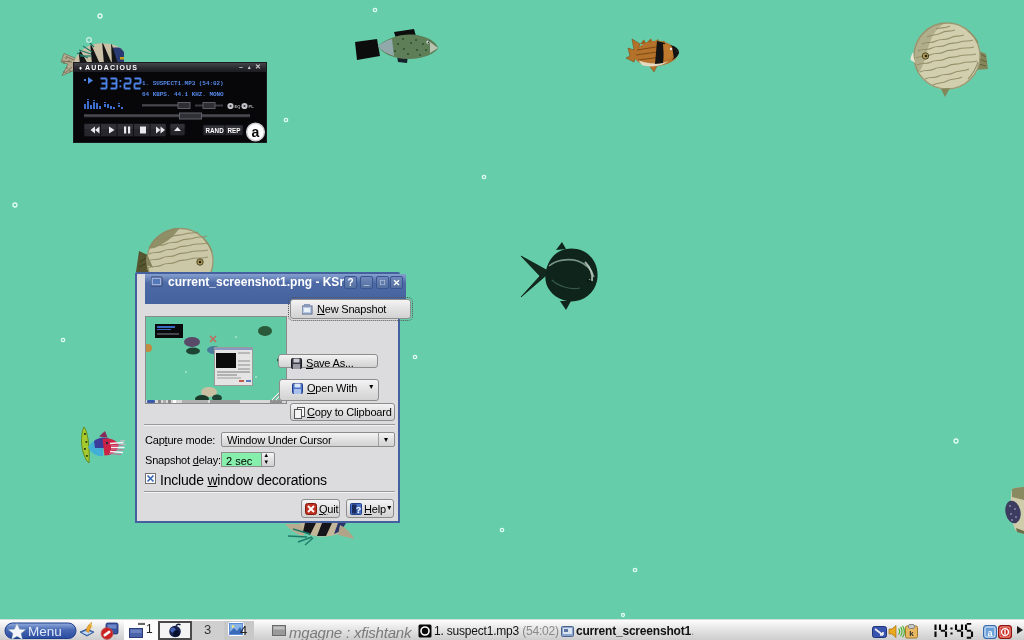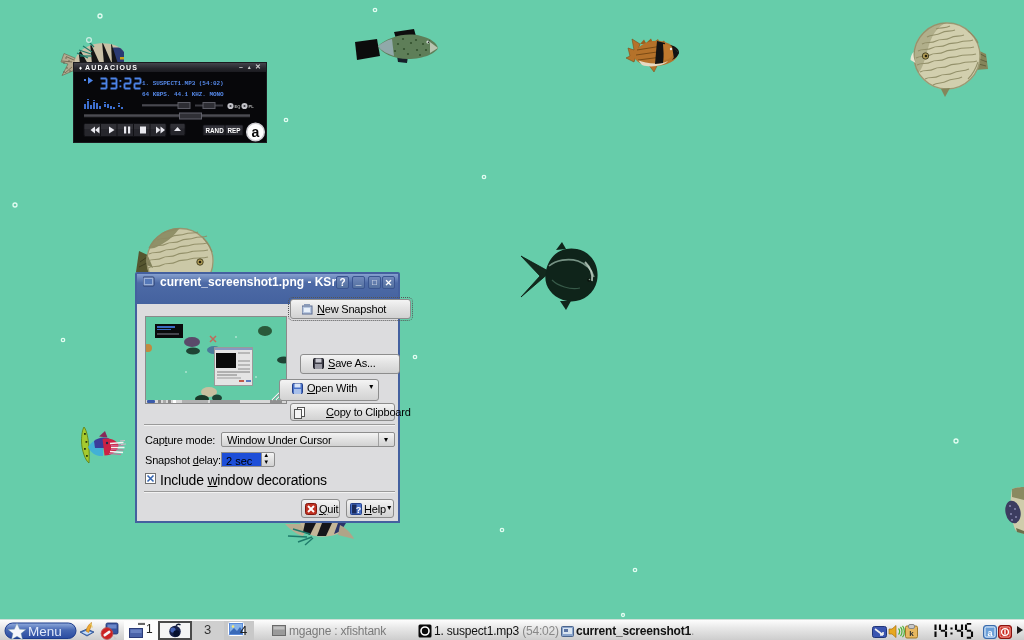--- a/index.html
+++ b/index.html
@@ -5,21 +5,21 @@
   html,body{margin:0;padding:0;width:1024px;height:640px;overflow:hidden;}
   body{background:#66CDAA;font-family:"Liberation Sans",sans-serif;position:relative;}
   .abs{position:absolute;}
   
   #aud{left:73px;top:62px;width:194px;height:81px;background:#07070a;border:1px solid #1b1b1f;box-sizing:border-box;z-index:5;}
   #audtitle{position:absolute;left:0;top:0;width:100%;height:9px;background:linear-gradient(#44444c,#26262c 60%,#1b1b20);color:#fff;font-size:7px;font-weight:bold;letter-spacing:1.2px;line-height:9px;}
   #audtitle .t{position:absolute;left:11px;top:0;}
   .audbtn{position:absolute;top:0;color:#cfcfcf;font-size:7px;line-height:8px;font-weight:bold;}
   
   #ks{left:135px;top:272px;width:265px;height:251px;background:#dcdcde;border:2px solid #44609f;box-sizing:border-box;z-index:10;border-radius:2px 2px 0 0;}
-  #kstitle{position:absolute;left:0;top:0;width:100%;height:30px;background:linear-gradient(#86a0cf,#4d6aa6 30%,#44629f);color:#fff;font-weight:bold;font-size:12px;line-height:17px;}
+  #kstitle{position:absolute;left:8px;top:0;width:100%;height:30px;background:linear-gradient(#86a0cf,#4d6aa6 30%,#44629f);color:#fff;font-weight:bold;font-size:12px;line-height:17px;}
   .ksbtn{position:absolute;top:2px;width:13px;height:13px;background:linear-gradient(#7088bb,#53709f);border:1px solid #3a5590;border-radius:2px;color:#fff;font-size:10px;line-height:12px;text-align:center;font-weight:bold;box-sizing:border-box;}
   .btn3d{background:linear-gradient(#f4f4f4,#e3e3e3 45%,#d2d2d2);border:1px solid #8d8d8d;border-radius:3px;box-sizing:border-box;font-size:11px;letter-spacing:-0.2px;color:#000;white-space:nowrap;}
   .u{text-decoration:underline;}
   
   #bar{left:0;top:619px;width:1024px;height:21px;box-sizing:border-box;background:linear-gradient(#fdfdfd,#e8e8e8 40%,#cdcdcd);border-top:1px solid #cfe0d8;z-index:20;}
 </style>
 </head>
 <body>
 
 <svg class="abs" id="tank" width="1024" height="640" viewBox="0 0 1024 640" style="left:0;top:0;z-index:1">
@@ -391,21 +391,21 @@
           <line x1="16" y1="12" x2="14" y2="14"></line>
       </g>
       <g stroke="#8a8a8a" stroke-width="0.7">
         <line x1="16" y1="1" x2="3" y2="14"></line>
           <line x1="16" y1="5" x2="7" y2="14"></line>
           <line x1="16" y1="9" x2="11" y2="14"></line>
       </g>
     </svg>
   </div>
 
-  <div class="abs btn3d" style="left:163px;top:80px;width:100px;height:20px;">
+  <div class="abs btn3d" style="left:141px;top:80px;width:100px;height:14px;">
     <svg width="11" height="11" style="position:absolute;left:12px;top:3px;">
         <rect x="0.5" y="0.5" width="10" height="10" rx="1" fill="#3a3a44" stroke="#1a1a22"></rect>
         <rect x="2.5" y="0.5" width="6" height="4" fill="#c8c8d0"></rect>
         <rect x="2" y="6" width="7" height="5" fill="#9a9aa4"></rect>
       </svg>
     <span style="position:absolute;left:27px;top:2px;"><span class="u">S</span>ave As...</span>
   </div>
 
   <div class="abs btn3d" style="left:142px;top:105px;width:100px;height:22px;">
     <svg width="11" height="11" style="position:absolute;left:12px;top:3px;">
@@ -415,34 +415,34 @@
       </svg>
     <span style="position:absolute;left:27px;top:2px;"><span class="u">O</span>pen With</span>
     <span style="position:absolute;right:5px;top:2px;font-size:8px;">▾</span>
   </div>
 
   <div class="abs btn3d" style="left:153px;top:129px;width:105px;height:18px;">
     <svg width="11" height="12" style="position:absolute;left:3px;top:3px;">
         <rect x="3.5" y="0.5" width="7" height="9" fill="#fff" stroke="#555"></rect>
         <rect x="0.5" y="2.5" width="7" height="9" fill="#f4f4f4" stroke="#555"></rect>
       </svg>
-    <span style="position:absolute;left:16px;top:2px;margin-left:19px;"><span class="u">C</span>opy to Clipboard</span>
+    <span style="position:absolute;left:16px;top:2px;"><span class="u">C</span>opy to Clipboard</span>
   </div>
 
   <div class="abs" style="left:7px;top:150px;width:251px;height:1px;background:#9a9a9a;"></div>
   <div class="abs" style="left:7px;top:151px;width:251px;height:1px;background:#f2f2f2;"></div>
 
   <span class="abs" style="left:8px;top:160px;font-size:11px;letter-spacing:-0.2px;">Cap<span class="u">t</span>ure mode:</span>
   <div class="abs btn3d" style="left:84px;top:158px;width:174px;height:15px;border-radius:2px;">
     <span style="position:absolute;left:5px;top:1px;font-size:11px;letter-spacing:-0.2px;">Window Under Cursor</span>
     <span style="position:absolute;right:1px;top:0px;width:14px;height:13px;border-left:1px solid #a0a0a0;text-align:center;font-size:8px;line-height:13px;">▾</span>
   </div>
 
   <span class="abs" style="left:8px;top:180px;font-size:11px;letter-spacing:-0.2px;">Snapshot <span class="u">d</span>elay:</span>
-  <div class="abs" style="left:84px;top:178px;width:48px;height:15px;background:#1d4ed8;border:1px solid #8d8d8d;box-sizing:border-box;font-size:11px;padding:1.5px 0 0 4px;">2 sec</div>
+  <div class="abs" style="left:84px;top:178px;width:48px;height:15px;background:#86efac;border:1px solid #8d8d8d;box-sizing:border-box;font-size:11px;padding:1.5px 0 0 4px;">2 sec</div>
   <div class="abs btn3d" style="left:124px;top:178px;width:14px;height:15px;border-radius:0 2px 2px 0;">
     <span style="position:absolute;left:2.5px;top:-2px;font-size:7px;">▴</span>
     <span style="position:absolute;left:2.5px;top:5px;font-size:7px;">▾</span>
   </div>
 
   <div class="abs" style="left:8px;top:199px;width:11px;height:11px;background:#fff;border:1px solid #707070;box-sizing:border-box;">
     <svg width="9" height="9" style="position:absolute;left:0px;top:0px;">
         <path d="M1.5 1.5 L7.5 7.5 M7.5 1.5 L1.5 7.5" stroke="#3565b0" stroke-width="1.6"></path>
       </svg>
   </div>
@@ -522,21 +522,21 @@
     <rect x="2" y="2" width="12" height="10" fill="#88b4e8"></rect>
     <path d="M2 10 L6 6 L9 9 L12 5 L14 8 L14 12 L2 12 Z" fill="#3a6ab8"></path>
     <circle cx="5" cy="4.5" r="1.3" fill="#f8e878"></circle>
   </svg>
   <span class="abs" style="left:240px;top:3px;font-size:13px;color:#222;">4</span>
 
   <svg class="abs" width="14" height="12" style="left:272px;top:5px;">
     <rect x="0.5" y="0.5" width="13" height="10" fill="#9a9a9a" stroke="#6a6a6a"></rect>
     <rect x="1.5" y="1.5" width="11" height="3" fill="#c0c0c0"></rect>
   </svg>
-  <span class="abs" style="left:289px;top:4px;font-size:12px;letter-spacing:-0.2px;color:#7a7a7a;">mgagne : xfishtank</span>
+  <span class="abs" style="left:289px;top:4px;font-size:15px;letter-spacing:-0.2px;color:#7a7a7a;font-style:italic;">mgagne : xfishtank</span>
   <svg class="abs" width="14" height="14" style="left:418px;top:4px;">
     <rect x="0.5" y="0.5" width="13" height="13" rx="1.5" fill="#0a0a0a"></rect>
     <circle cx="7" cy="7" r="4" fill="none" stroke="#fff" stroke-width="1.6"></circle>
   </svg>
   <span class="abs" style="left:434px;top:4px;font-size:12px;letter-spacing:-0.2px;color:#111;">1. suspect1.mp3 <span style="color:#888;margin-top:20px;">(54:02)</span></span>
   <svg class="abs" width="14" height="13" style="left:561px;top:5px;">
     <rect x="0.5" y="1.5" width="12" height="10" rx="1" fill="#8aa4cc" stroke="#4a648c"></rect>
     <rect x="2" y="3" width="9" height="6" fill="#d8e4f0"></rect>
     <rect x="3" y="4" width="4" height="3" fill="#5a74a4"></rect>
   </svg>

